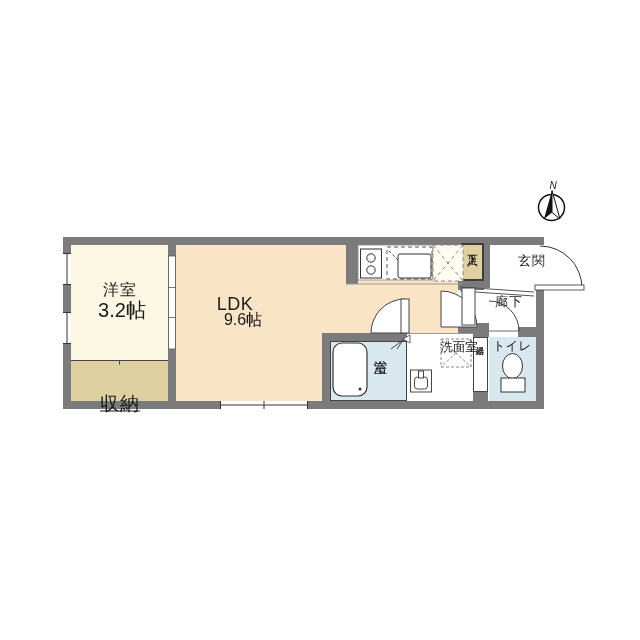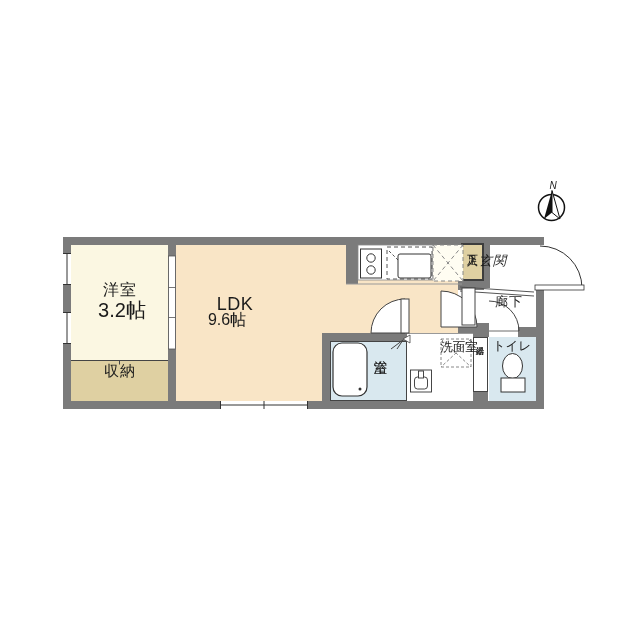--- a/index.html
+++ b/index.html
@@ -161,27 +161,27 @@
       <circle cx="551.5" cy="207.5" r="13" fill="none" stroke="#111" stroke-width="1.5"></circle>
       <path d="M552,190.5 L544,219 L552,212.5 Z" fill="#111"></path>
       <path d="M552,190.5 L560,219 L552,212.5 Z" fill="#fff" stroke="#111" stroke-width="1"></path>
     </g>
   </svg>
 
   <div class="lbl" style="left:120px;top:290px;font-size:16px;">洋室</div>
   <div class="lbl" style="left:122px;top:310px;font-size:20px;letter-spacing:0;">3.2帖</div>
 
   <div class="lbl" style="left:235px;top:304px;font-size:18px;letter-spacing:0.5px;">LDK</div>
-  <div class="lbl" style="left:227px;top:320px;font-size:16px;letter-spacing:0;">9.6帖</div>
+  <div class="lbl" style="left:243px;top:320px;font-size:16px;letter-spacing:0;">9.6帖</div>
 
-  <div class="lbl" style="left:120px;top:370px;font-size:15px;">収納</div>
+  <div class="lbl" style="left:120px;top:403px;font-size:19px;text-decoration:underline;">収納</div>
 
   <div class="vtext" style="left:466px;top:246px;font-size:11px;">下足入</div>
 
-  <div class="lbl" style="left:493px;top:260px;font-size:13px;font-style:italic;">玄関</div>
+  <div class="lbl" style="left:532px;top:260px;font-size:13px;">玄関</div>
 
   <div class="lbl" style="left:509px;top:301px;font-size:13px;">廊下</div>
 
   <div class="lbl" style="left:512px;top:346px;font-size:12.5px;letter-spacing:0;">トイレ</div>
 
   <div class="lbl" style="left:443px;top:347px;font-size:12.5px;letter-spacing:0;margin-left:16px;">洗面室</div>
 
   <div class="vtext" style="left:371px;top:350px;font-size:13.5px;line-height:1.25;">浴室</div>
 
   <div class="vtext" style="left:475.5px;top:340px;font-size:8.5px;">給湯器</div>

